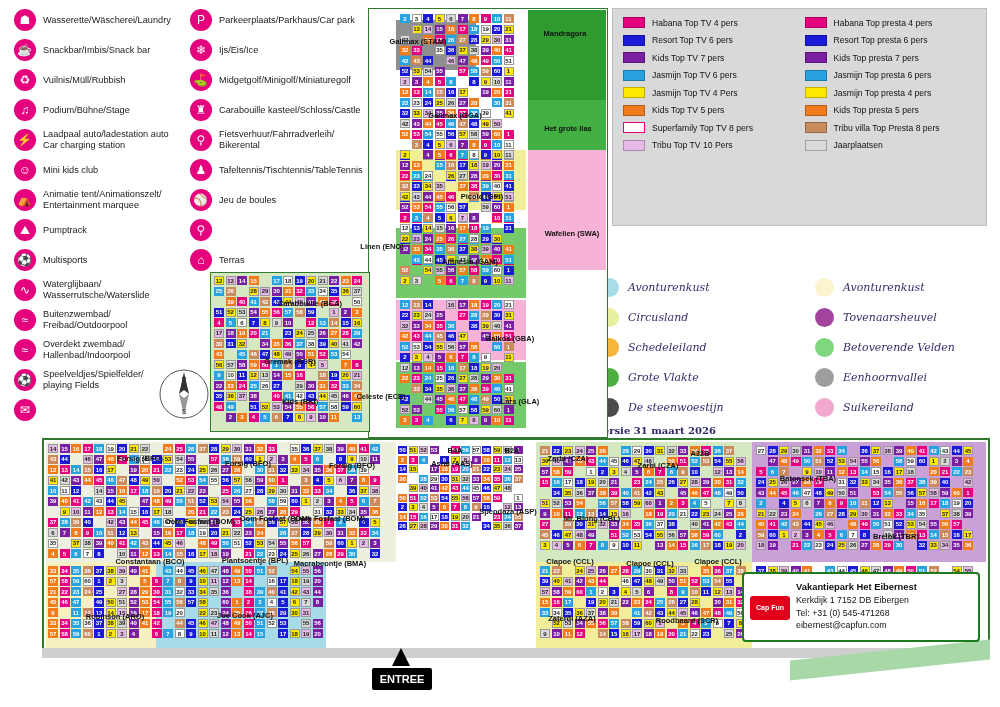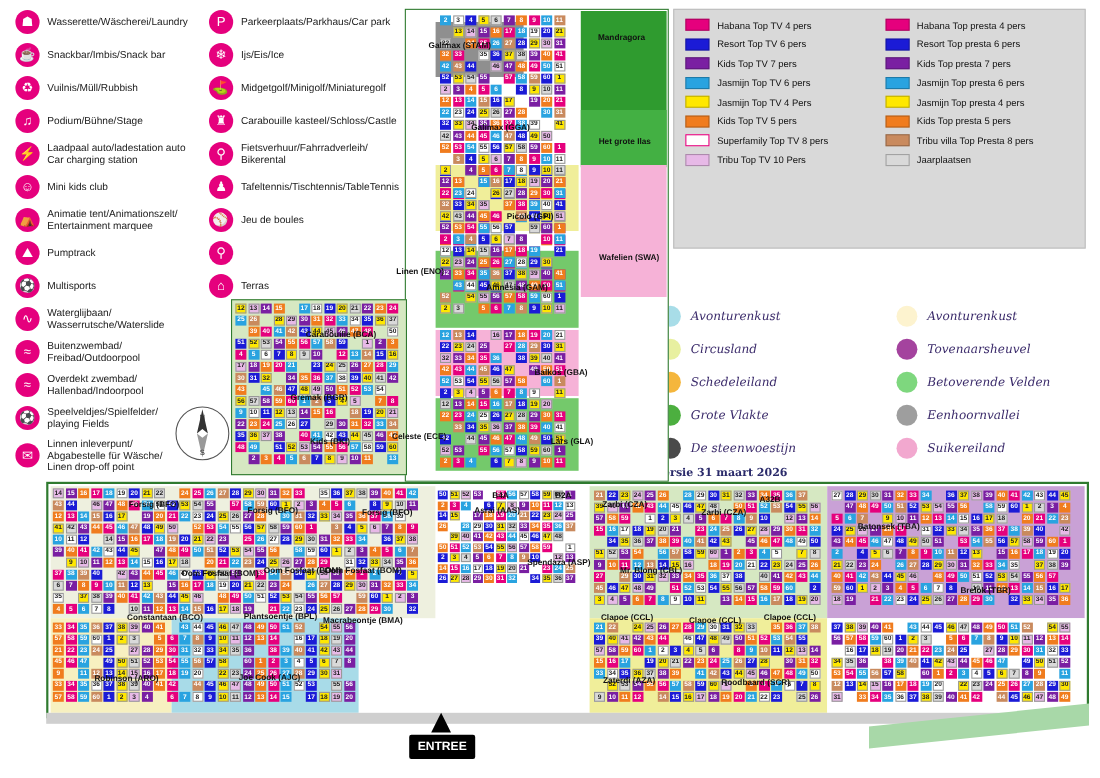--- a/index.html
+++ b/index.html
@@ -155,21 +155,20 @@
       <div class="leg-row">
         <span class="pink-ico">≈</span>
         <span class="leg-txt">Overdekt zwembad/<br>Hallenbad/Indoorpool</span>
       </div>
       <div class="leg-row">
         <span class="pink-ico">⚽</span>
         <span class="leg-txt">Speelveldjes/Spielfelder/<br>playing Fields</span>
       </div>
       <div class="leg-row">
         <span class="pink-ico">✉</span>
-        <span class="leg-txt">Linnen inleverpunt/<br>Abgabestelle für Wäsche/<br>Linen drop-off point</span>
       </div>
     </div>
 
   <div class="abs" id="legend-mid">
       <div class="leg-row">
         <span class="pink-ico">P</span>
         <span class="leg-txt">Parkeerplaats/Parkhaus/Car park</span>
       </div>
       <div class="leg-row">
         <span class="pink-ico">❄</span>
@@ -2137,15 +2136,22 @@
         <polygon points="26,4 31,26 26,22 21,26" fill="#333"></polygon>
         <polygon points="26,48 31,26 26,30 21,26" fill="#999"></polygon>
         <text x="26" y="14" font-size="7" text-anchor="middle" fill="#333">N</text>
         <text x="26" y="46" font-size="7" text-anchor="middle" fill="#333">S</text>
       </svg>
     </div>
 
     <div class="abs" id="entree-arrow"></div>
     <div class="abs" id="entree">ENTREE</div>
 
+    <div class="abs" id="address-box">
+      <div id="capfun-logo">Cap Fun</div>
+      <b>Vakantiepark Het Eibernest</b><br>
+      <span>Kerkdijk 1 7152 DB Eibergen</span><br>
+      <span>Tel: +31 (0) 545-471268</span><br>
+      <span>eibernest@capfun.com</span>
+    </div>
 
   </div>
 </div>
 
 </body></html>

